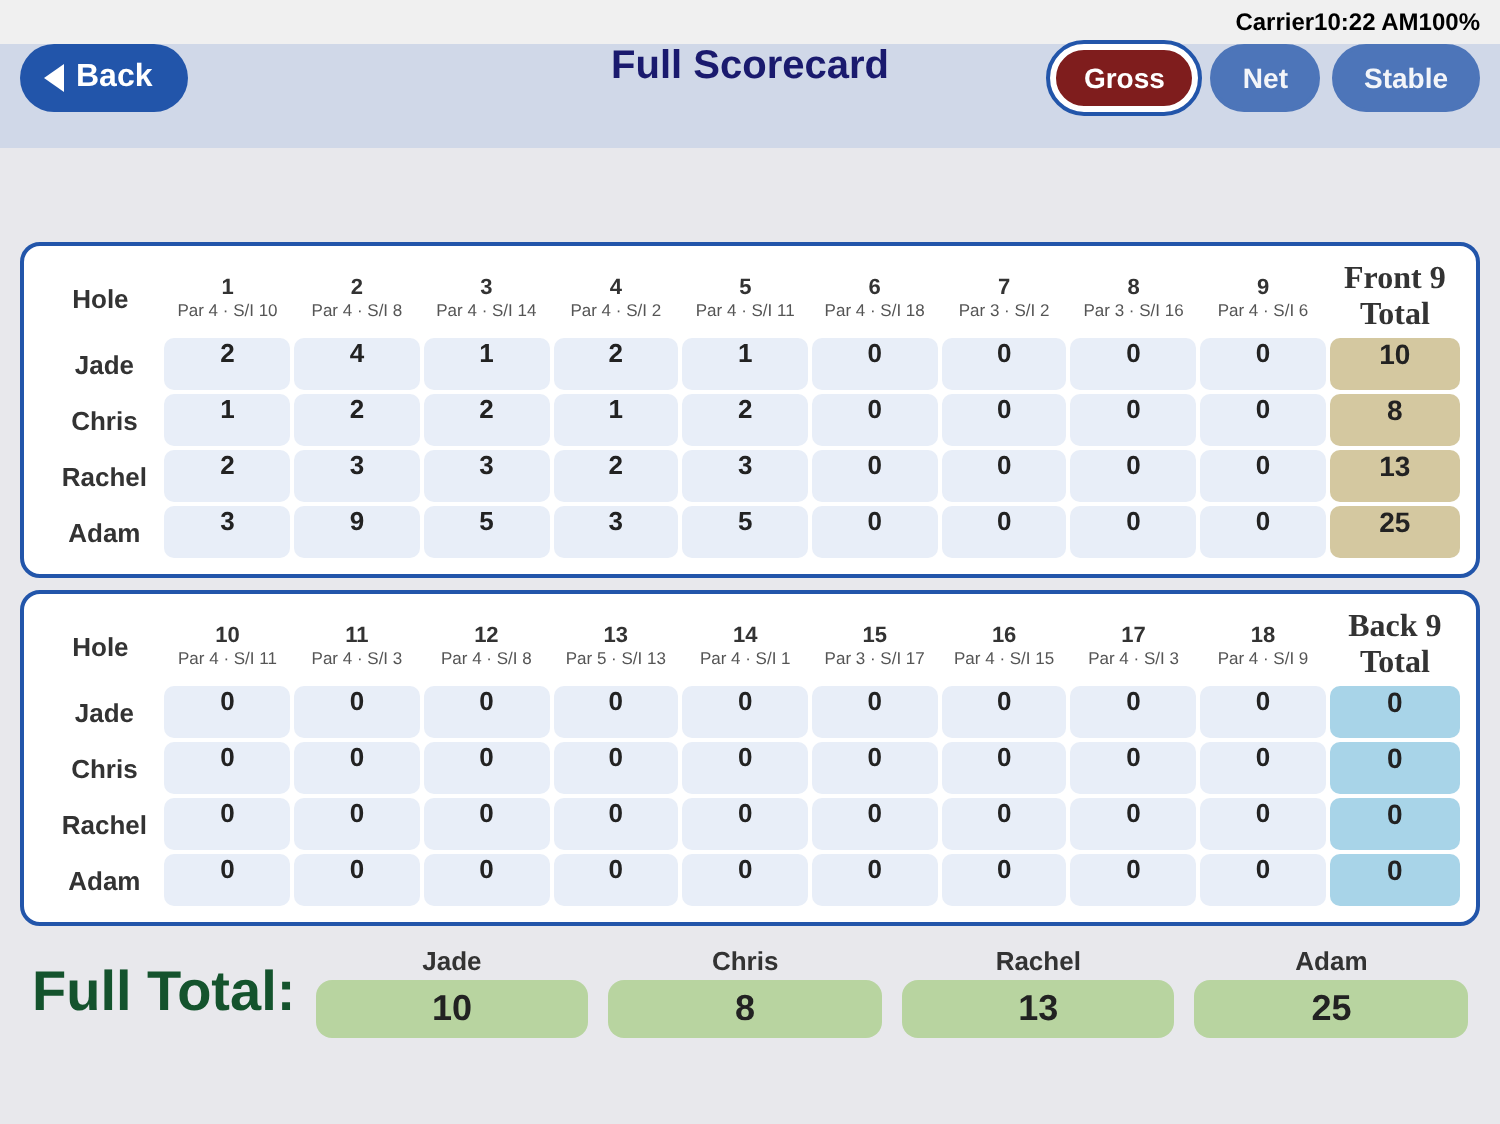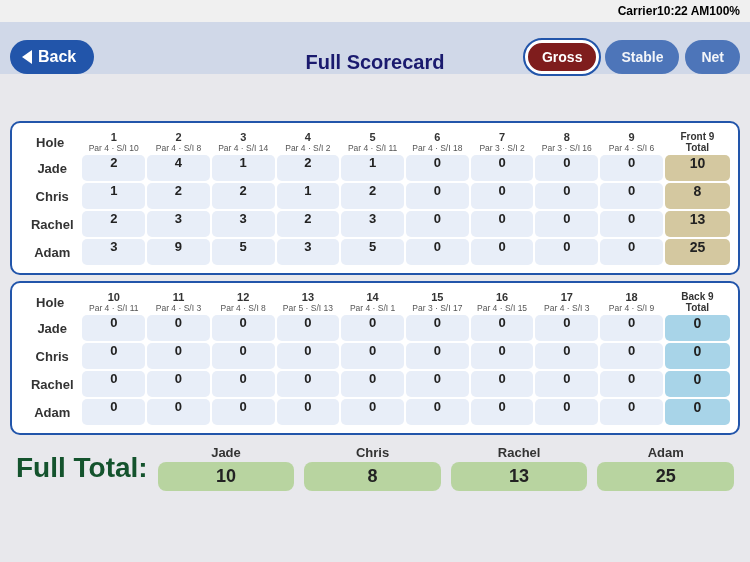--- a/index.html
+++ b/index.html
@@ -21,21 +21,21 @@
       padding: 4px 10px;
       font-size: 12px;
       font-weight: 600;
       height: 22px;
     }
 
     
     .header {
       background: #d0d8e8;
       display: flex;
-      align-items: flex-end;
+      align-items: flex-start;
       justify-content: center;
       position: relative;
       height: 52px;
       padding: 0 10px;
     }
     .back-btn {
       position: absolute;
       left: 10px;
       background: #2255aa;
       color: white;
@@ -131,24 +131,25 @@
     }
 
     .col-subheader {
       font-size: 8.5px;
       color: #555;
       font-weight: 400;
       display: block;
     }
 
     .total-header {
-      font-size: 10px;
+      font-size: 16px;
       font-weight: 700;
       color: #333;
       width: 56px;
+      font-family: Liberation Serif, serif;
     }
 
     .player-name {
       font-size: 13px;
       font-weight: 600;
       color: #333;
       text-align: left;
       padding-left: 4px;
     }
 
@@ -231,22 +232,22 @@
 </div>
 
 <div class="header">
   <button class="back-btn">
     <span class="back-arrow"></span>
     <span>Back</span>
   </button>
   <span class="header-title">Full Scorecard</span>
   <div class="score-type-btns">
     <button class="score-btn active">Gross</button>
+    <button class="score-btn">Net</button>
     <button class="score-btn">Stable</button>
-    <button class="score-btn">Net</button>
   </div>
 </div>
 
 <div class="main">
 
   <div class="scorecard-section">
     <table class="sc-table">
       <thead>
         <tr>
           <th class="hole-header">Hole</th>

